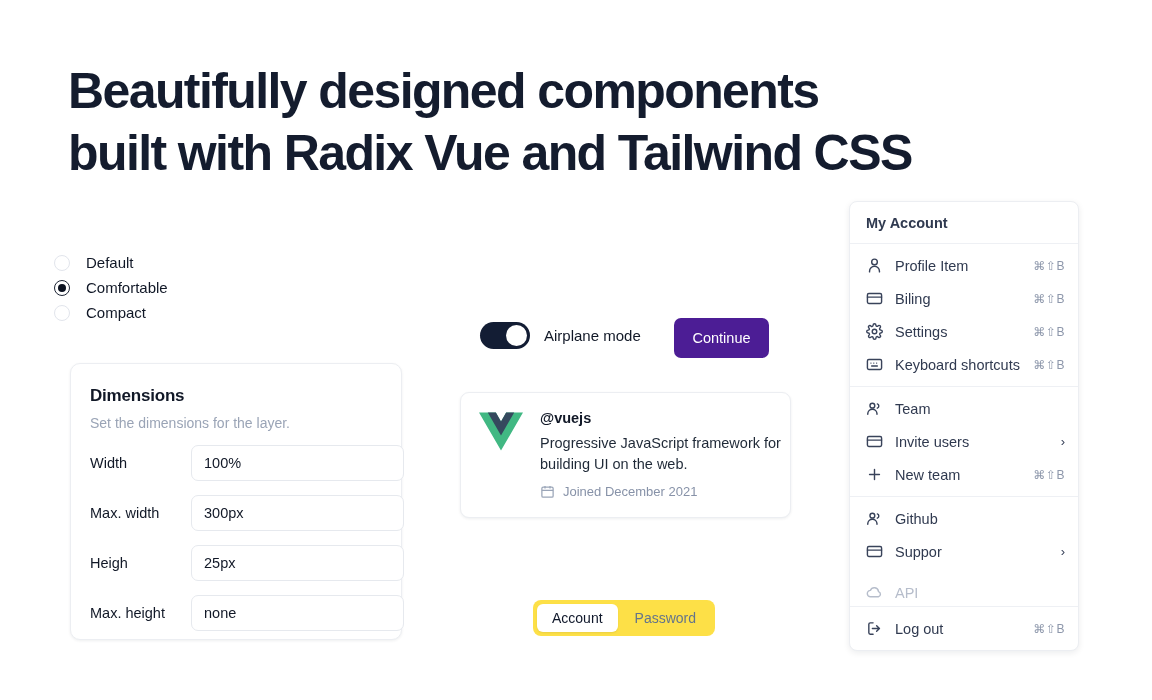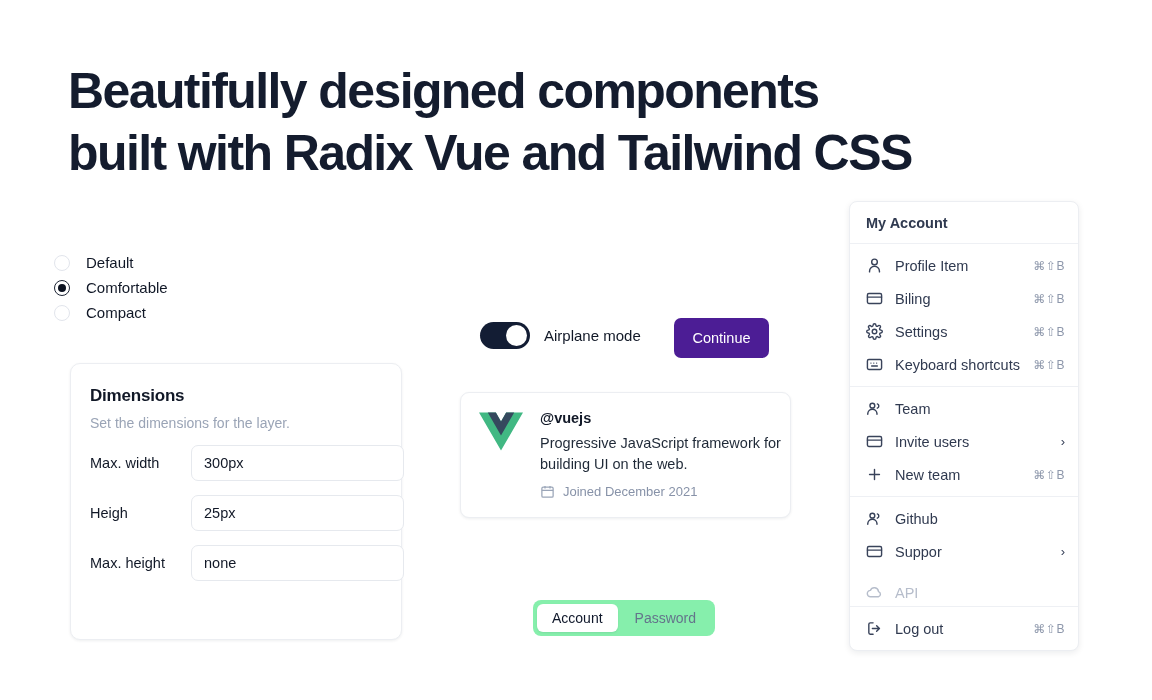--- a/index.html
+++ b/index.html
@@ -78,21 +78,21 @@
   }
   .vue-logo { width: 44px; height: 39px; flex: none; margin-top: 2px; }
   .hc-handle { font-size: 14.5px; font-weight: bold; color: #111827; }
   .hc-desc { font-size: 14.5px; line-height: 21px; color: #1f2937; margin-top: 7px; width: 245px; }
   .hc-meta { display: flex; align-items: center; gap: 8px; margin-top: 9px; }
   .hc-meta-text { font-size: 13px; color: #8792a8; text-align: right; }
 
   
   .tabs {
     position: absolute; left: 533px; top: 600px; height: 36px;
-    background: #86efac; border-radius: 8px; padding: 4px; display: flex; gap: 2px;
+    background: #fde047; border-radius: 8px; padding: 4px; display: flex; gap: 2px;
   }
   .tab {
     padding: 0 15px; height: 28px; line-height: 28px; border-radius: 6px;
     font-size: 14px; color: #64748b; cursor: pointer; font-family: inherit;
     border: none; background: transparent;
   }
   .tab.active { background: #fff; color: #0f172a; box-shadow: 0 1px 2px rgba(16,24,40,.08); }
 
   
   .menu {
@@ -139,20 +139,24 @@
       <div class="radio-row">
         <span class="radio-dot"></span>
         <span class="radio-label">Compact</span>
       </div>
     </div>
 
   <div class="dims-card">
     <div class="dims-title">Dimensions</div>
     <div class="dims-sub">Set the dimensions for the layer.</div>
     <div id="dim-rows">
+        <div class="dim-row">
+          <span class="dim-label">Width</span>
+          <input class="dim-input" value="100%" style="">
+        </div>
         <div class="dim-row">
           <span class="dim-label">Max. width</span>
           <input class="dim-input" value="300px" style="">
         </div>
         <div class="dim-row">
           <span class="dim-label">Heigh</span>
           <input class="dim-input" value="25px" style="">
         </div>
         <div class="dim-row">
           <span class="dim-label">Max. height</span>

